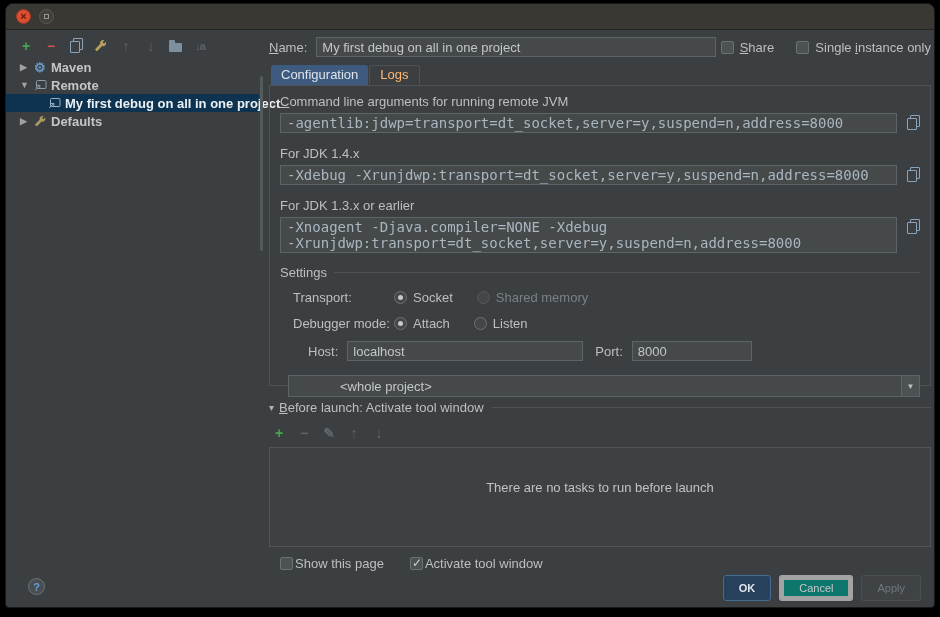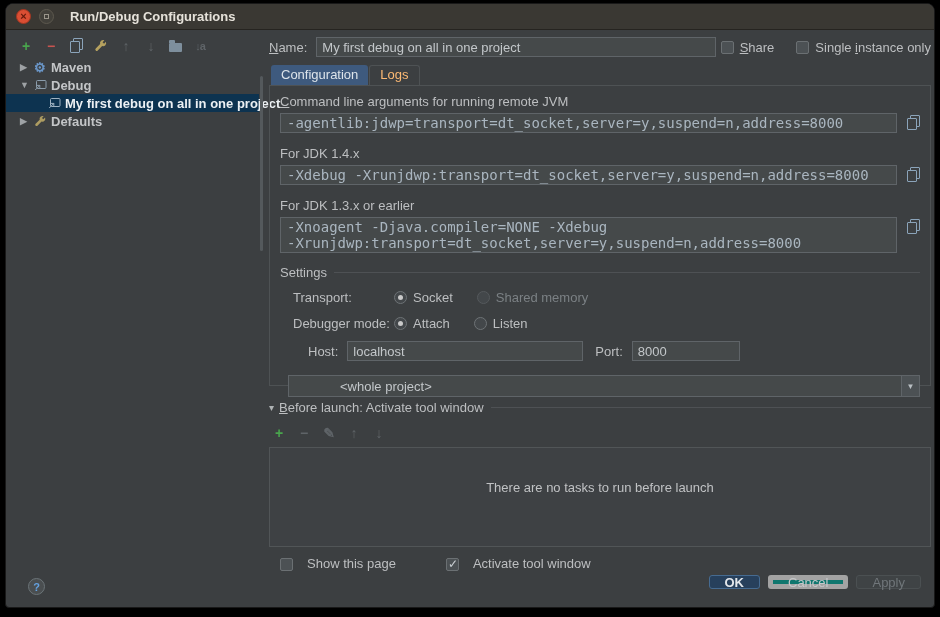--- a/index.html
+++ b/index.html
@@ -98,66 +98,65 @@
            flex:0 0 auto; position:relative; margin-right:6px; }
   .radio.checked::after { content:""; position:absolute; left:3px; top:3px; width:5px; height:5px;
                           border-radius:50%; background:#c9c9c9; }
   .radio.disabled { border-color:#55595c; }
   .rlabel { margin-right:24px; }
   .dim { color:#7b8084; }
 
   .host-row { display:flex; align-items:center; margin-left:28px; margin-top:9px; height:20px; }
   #host-input { width:236px; margin-left:9px; }
   #port-label { margin-left:12px; }
-  #port-input { width:108px; margin-left:9px; }
+  #port-input { width:120px; margin-left:9px; }
 
   .search-row { display:flex; align-items:center; margin-top:14px; height:22px; }
   .combo { flex:1; margin-left:8px; height:22px; background:#45494a; border:1px solid #5f6468;
            display:flex; align-items:center; position:relative;padding-left:45px; }
   .combo .val { padding:0 6px; color:#c3c7ca; }
   .combo-btn { position:absolute; right:0; top:0; bottom:0; width:18px; background:#4c5154;
                border-left:1px solid #5f6468; display:flex; align-items:center; justify-content:center;
                color:#b9bfc3; font-size:8px; }
 
   
   #before-launch { position:absolute; top:370px; left:0; width:662px; }
   .bl-header { display:flex; align-items:center; }
   .bl-arrow { font-size:10px; color:#aeb2b4; margin-right:5px; }
   .bl-header .hline { flex:1; height:1px; background:#5a5e60; margin-left:7px; opacity:.6; }
   .bl-toolbar { display:flex; gap:11px; align-items:center; margin-top:10px; margin-left:3px; height:15px; }
   .bl-panel { margin-top:7px; height:100px; border:1px solid #515557; background:#3e4144; position:relative; }
   .bl-empty { position:absolute; top:32px; left:0; right:0; text-align:center; color:#c0c2c4; font-size:13px; }
-  .bl-checks { display:flex; align-items:flex-end; margin-top:9px; margin-left:11px; gap:14px; }
+  .bl-checks { display:flex; align-items:center; margin-top:9px; margin-left:11px; gap:2px; }
 
   
   #footer { position:absolute; left:0; right:0; bottom:0; height:40px; }
   #help-btn { position:absolute; left:22px; top:11px; width:17px; height:17px; border-radius:50%;
               background:#4a4e50; border:1px solid #6b7478; color:#64a1e0; font-weight:bold;
               font-size:11px; display:flex; align-items:center; justify-content:center; }
   .btns { position:absolute; right:13px; top:8px; display:flex; gap:8px; }
-  .btn { height:14px; padding:0 15px; border-radius:3px; font-size:13px; display:flex; align-items:center; }
+  .btn { height:26px; padding:0 15px; border-radius:3px; font-size:11px; display:flex; align-items:center; }
   .btn.ok { background:#27405c; border:1px solid #466b91; color:#e3e7eb; font-weight:bold; }
   .btn.cancel { background:#0f766e; border:5px solid #a3a3a3; color:#c6c8ca; }
   .btn.apply { background:#3f4345; border:1px solid #4b5052; color:#70767a; }
 
   u { text-decoration:underline; }
   svg { display:block; }
 </style>
 </head>
 <body>
 
 <div id="stage">
   <div id="window">
 
     <div id="titlebar">
       <div class="winbtn close">×</div>
       <div class="winbtn max">
           <span class="sq"></span>
         </div>
-      <div id="title-text">Run/Debug Configurations</div>
     </div>
 
     <div id="body">
 
       <div id="left-toolbar">
         <span class="tbicon ic-add">+</span>
         <span class="tbicon ic-remove">−</span>
         <span class="copy-icon"></span>
         <span class="tbicon">
           <svg width="14" height="14" viewBox="0 0 16 16">
@@ -177,21 +176,21 @@
           <span class="lbl">Maven</span>
         </div>
         <div class="tree-row">
           <span class="tree-arrow">▼</span>
           <span class="tree-icon">
             <svg width="13" height="12" viewBox="0 0 13 12">
                 <rect x="2.5" y="1.5" width="9.5" height="8" rx="1" fill="none" stroke="#8a9cab"></rect>
                 <path d="M1.2 11 L5.8 6.4 M5.8 6.4 H2.9 M5.8 6.4 V9.3" stroke="#8a9cab" fill="none"></path>
               </svg>
           </span>
-          <span class="lbl">Debug</span>
+          <span class="lbl">Remote</span>
         </div>
         <div class="tree-row selected">
           <span class="indent"></span>
           <span class="tree-icon">
             <svg width="13" height="12" viewBox="0 0 13 12">
                 <rect x="2.5" y="1.5" width="9.5" height="8" rx="1" fill="none" stroke="#9fb2c1"></rect>
                 <path d="M1.2 11 L5.8 6.4 M5.8 6.4 H2.9 M5.8 6.4 V9.3" stroke="#9fb2c1" fill="none"></path>
               </svg>
           </span>
           <span class="lbl">My first debug on all in one project</span>

